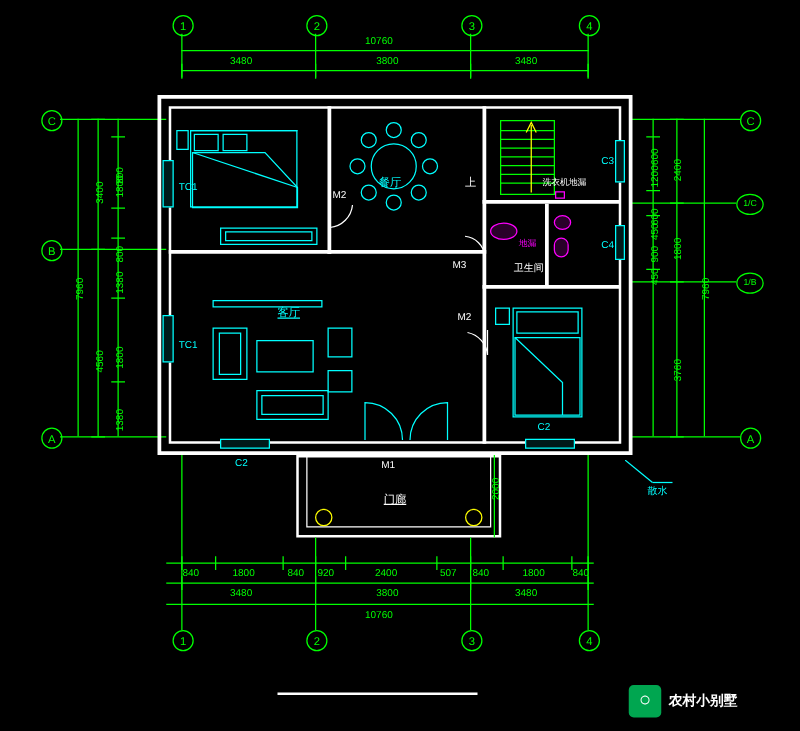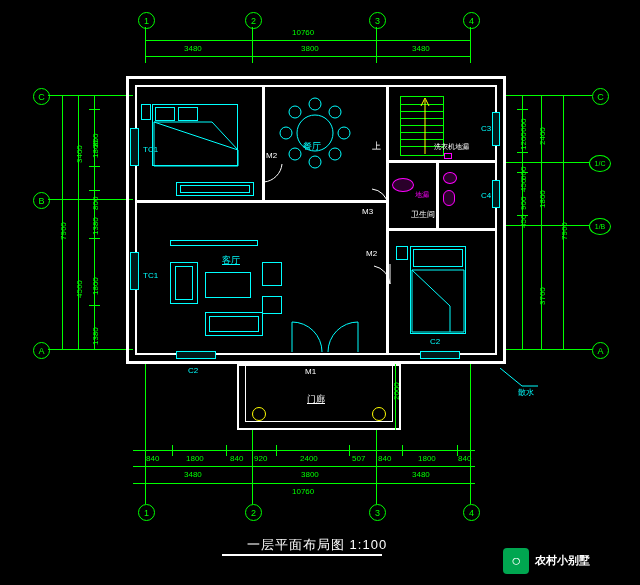--- a/index.html
+++ b/index.html
@@ -177,21 +177,21 @@
       <circle cx="66" cy="37" r="6"></circle>
         <circle cx="57" cy="58" r="6"></circle>
       <circle cx="37" cy="66" r="6"></circle>
         <circle cx="17" cy="58" r="6"></circle>
       <circle cx="8" cy="37" r="6"></circle>
         <circle cx="17" cy="16" r="6"></circle>
     </g>
   </svg>
   <div class="abs room" style="left:303px;top:140px;text-align:right;">餐厅</div>
 
-  <div class="abs room" style="left:222px;top:254px;text-decoration:underline;">客厅</div>
+  <div class="abs room" style="left:222px;top:244px;text-decoration:underline;">客厅</div>
   <div class="abs thinc" style="left:170px;top:262px;width:28px;height:42px;"></div>
   <div class="abs thinc" style="left:175px;top:266px;width:18px;height:34px;"></div>
   <div class="abs thinc" style="left:205px;top:312px;width:58px;height:24px;"></div>
   <div class="abs thinc" style="left:209px;top:316px;width:50px;height:16px;"></div>
   <div class="abs thinc" style="left:262px;top:262px;width:20px;height:24px;"></div>
   <div class="abs thinc" style="left:205px;top:272px;width:46px;height:26px;"></div>
   <div class="abs thinc" style="left:262px;top:296px;width:20px;height:18px;"></div>
   <div class="abs thinc" style="left:170px;top:240px;width:88px;height:6px;"></div>
 
   <svg class="abs" style="left:290px;top:320px;" width="70" height="34">
@@ -316,19 +316,18 @@
   <div class="abs bub" style="left:245px;top:504px;">
       <span>2</span>
     </div>
   <div class="abs bub" style="left:369px;top:504px;">
       <span>3</span>
     </div>
   <div class="abs bub" style="left:463px;top:504px;">
       <span>4</span>
     </div>
 
-  <div class="abs title" style="left:247px;top:536px;">一层平面布局图 1:100</div>
   <div class="abs wline" style="left:222px;top:554px;width:160px;height:2px;"></div>
 
   <div class="abs logo" style="left:503px;top:548px;">○</div>
   <div class="abs wx" style="left:535px;top:553px;">农村小别墅</div>
 
 </div>
 
 </body></html>

